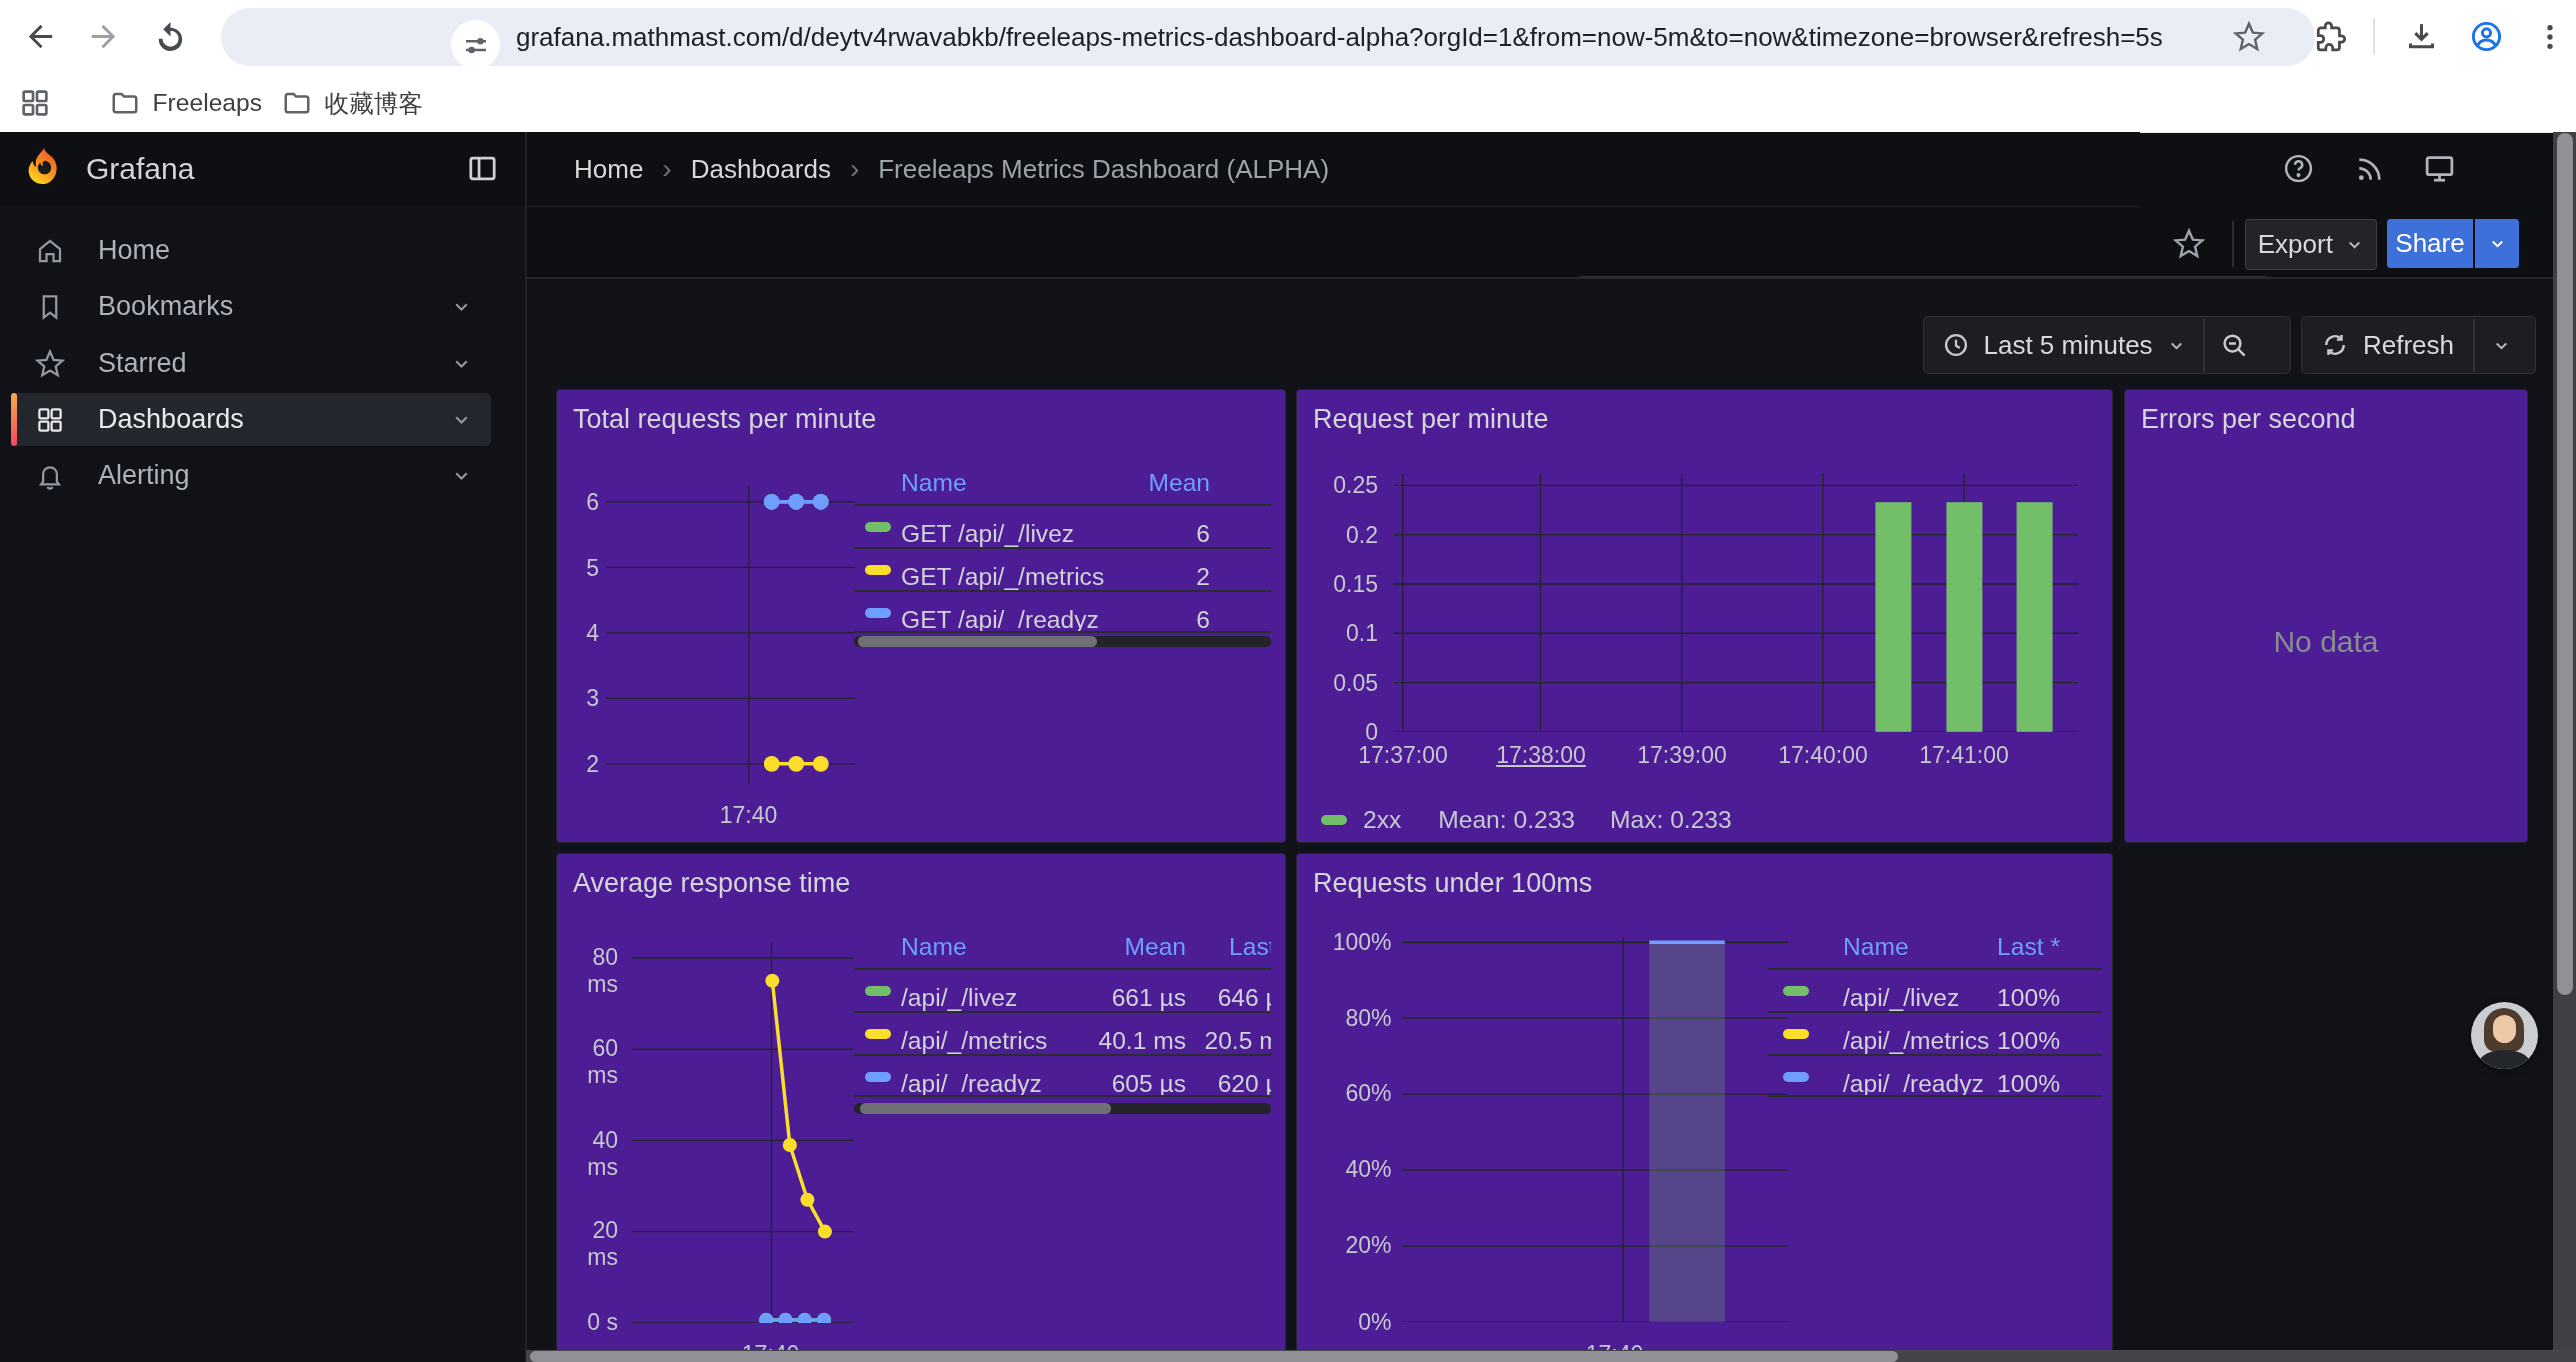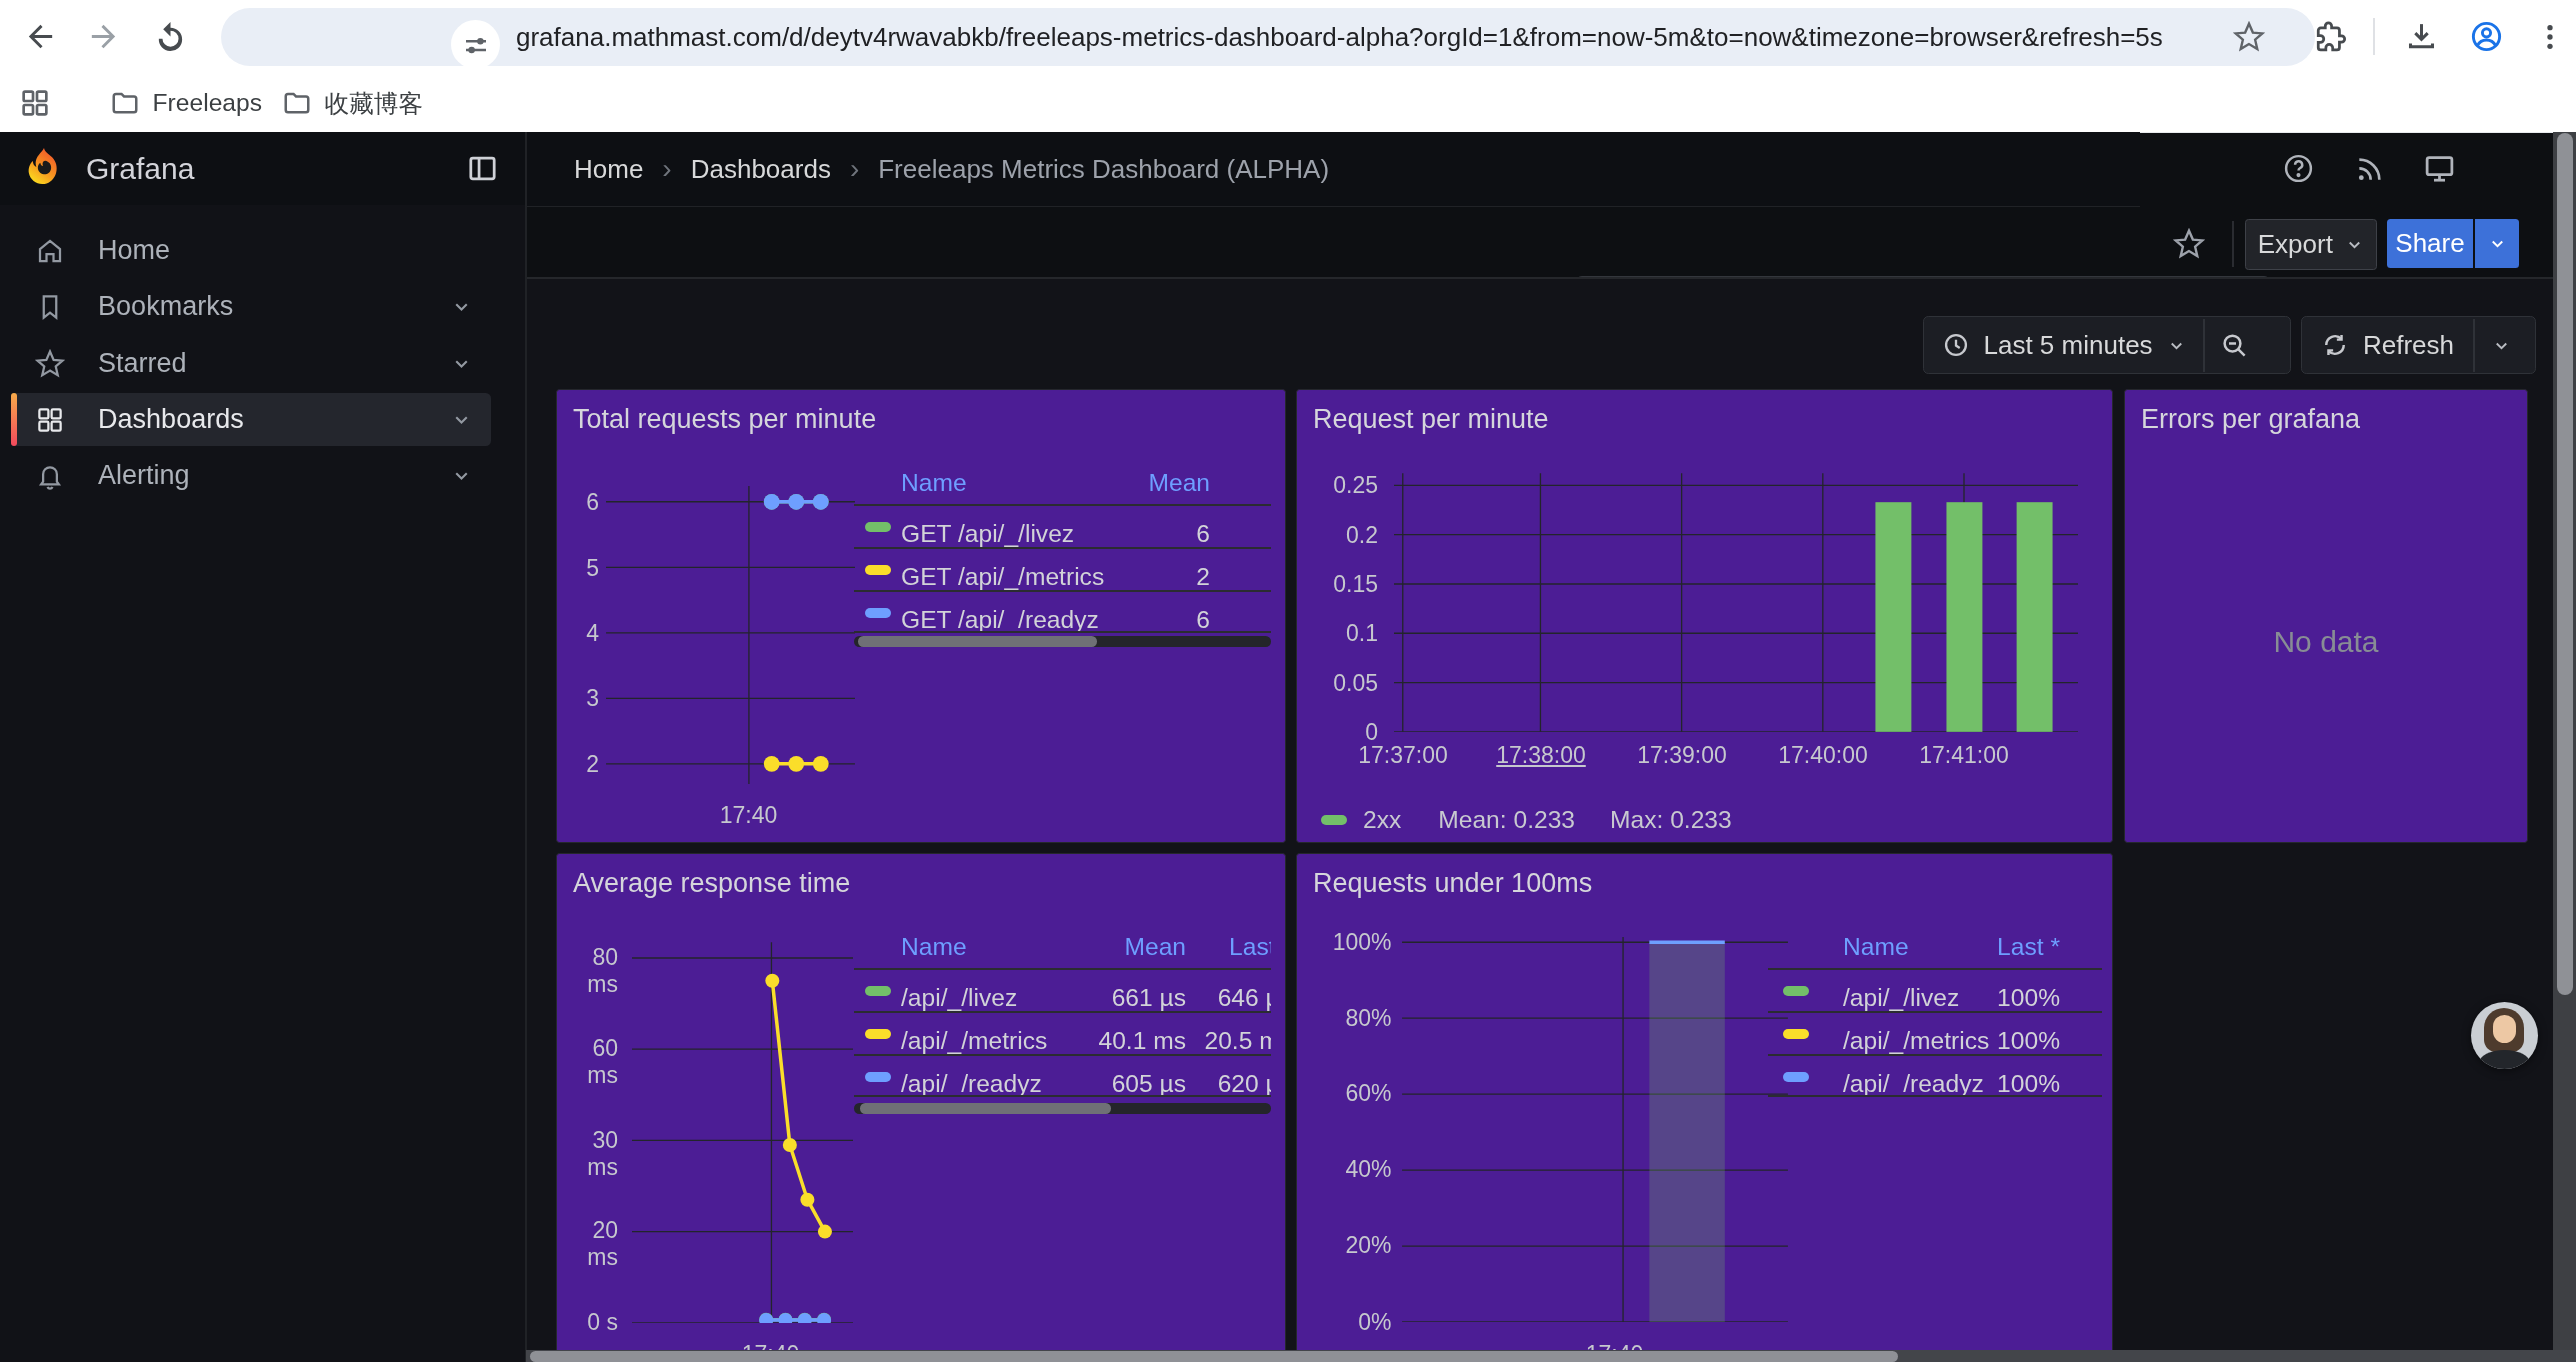--- a/index.html
+++ b/index.html
@@ -458,29 +458,29 @@
       </div>
     <div id="p2-legend">
       <div class="pill" style="background: rgb(115, 191, 105);"></div>
       <span style="margin-left:16px;">2xx</span>
       <span style="margin-left:37px;">Mean: 0.233</span>
       <span style="margin-left:35px;">Max: 0.233</span>
     </div>
   </div>
 
   <div class="panel" id="panel3">
-    <div class="panel-title">Errors per grafana</div>
+    <div class="panel-title">Errors per second</div>
     <div class="nodata" style="top:235px;">No data</div>
   </div>
 
   <div class="panel" id="panel4">
     <div class="panel-title">Average response time</div>
     <div class="tick ytick" style="left:0;top:90px;width:61px;">80 ms</div>
     <div class="tick ytick" style="left:0;top:181px;width:61px;">60 ms</div>
-    <div class="tick ytick" style="left:0;top:273px;width:61px;">30 ms</div>
+    <div class="tick ytick" style="left:0;top:273px;width:61px;">40 ms</div>
     <div class="tick ytick" style="left:0;top:363px;width:61px;">20 ms</div>
     <div class="tick ytick" style="left:0;top:455px;width:61px;">0 s</div>
     <div class="tick xtick" style="left:161px;top:487px;width:105px;">17:40</div>
     <div class="plot" id="p4-plot" style="left:75px;top:88px;width:221px;height:381px;">
         <svg width="221" height="381" viewBox="0 0 252 434">
           <line x1="0" y1="18" x2="252" y2="18" stroke="#23252b" stroke-width="1.5"></line>
           <line x1="0" y1="122" x2="252" y2="122" stroke="#23252b" stroke-width="1.5"></line>
           <line x1="0" y1="226" x2="252" y2="226" stroke="#23252b" stroke-width="1.5"></line>
           <line x1="0" y1="330" x2="252" y2="330" stroke="#23252b" stroke-width="1.5"></line>
           <line x1="0" y1="434" x2="252" y2="434" stroke="#23252b" stroke-width="1.5"></line>

